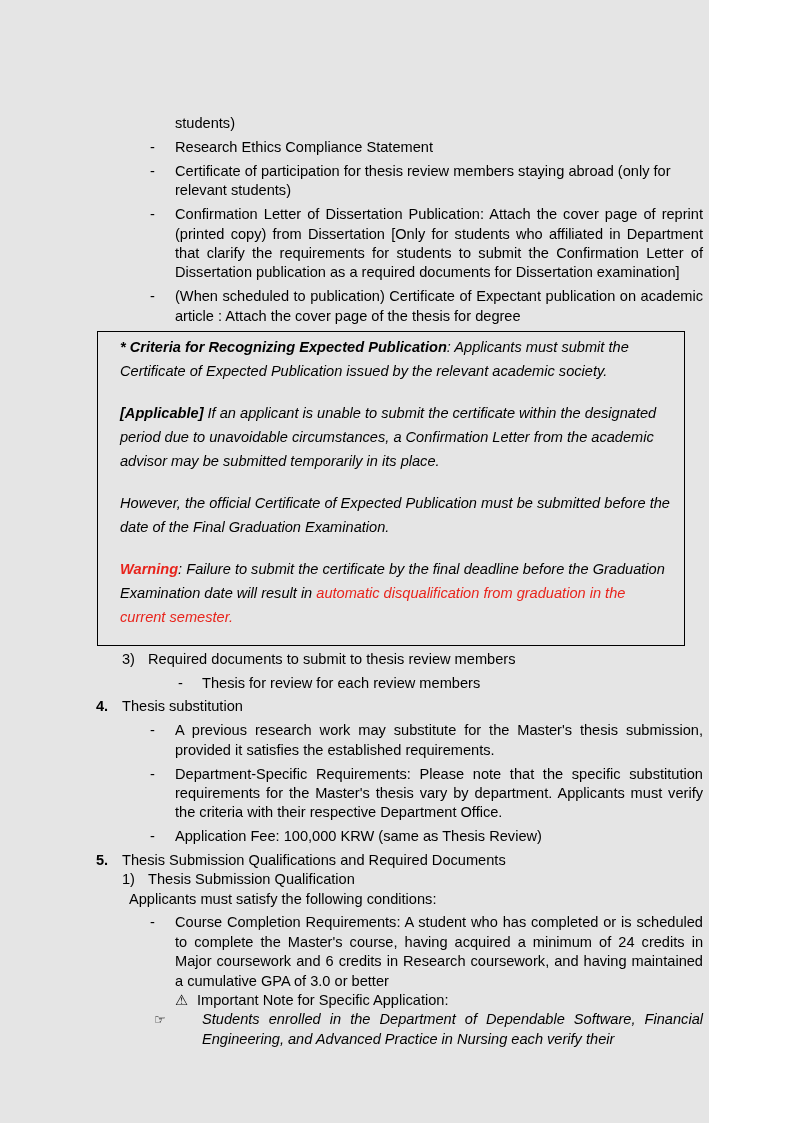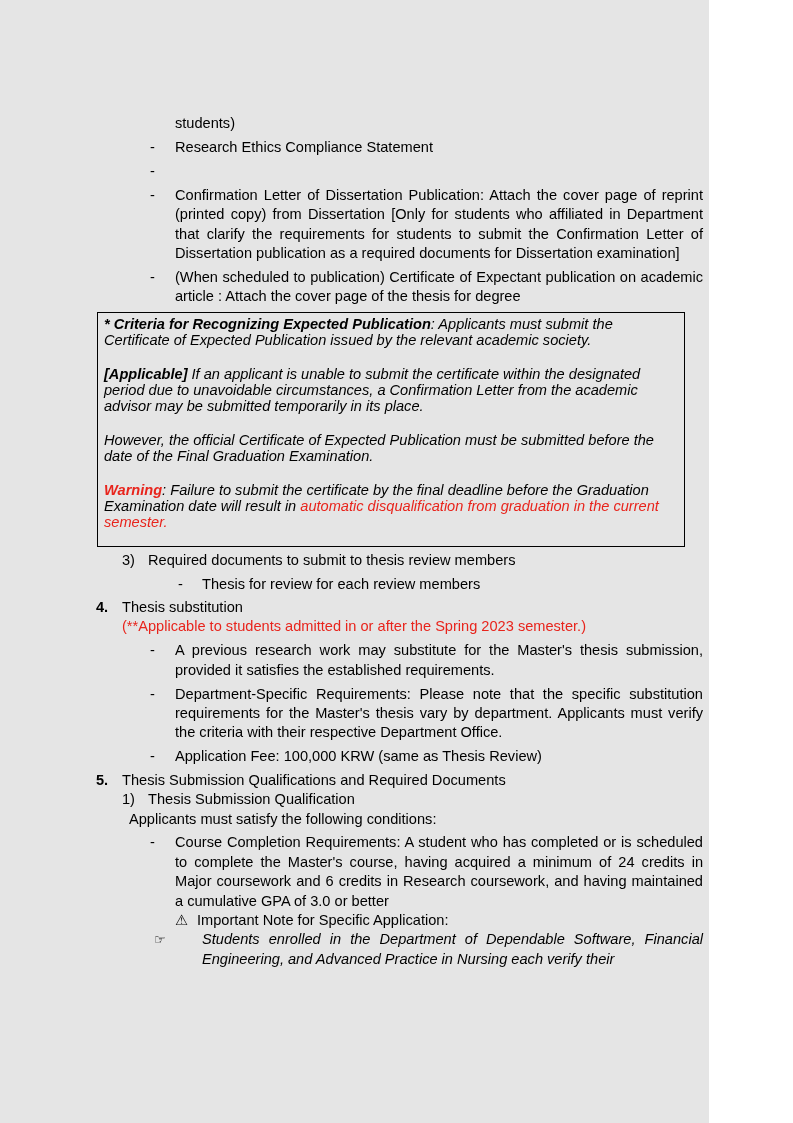--- a/index.html
+++ b/index.html
@@ -28,23 +28,23 @@
   .bullet.l2 .marker { width: 24px; }
   .just { text-align: justify; }
   .btext { flex: 1 1 auto; min-width: 0; }
 
   .callout-box {
     margin-left: 1px;
     margin-top: 5px;
     width: 588px;
     box-sizing: border-box;
     border: 1px solid #000000;
-    padding: 3px 12px 0 6px;
+    padding: 3px 12px 0 22px;
     font-style: italic;
-    line-height: 16px;
+    line-height: 24px;
   }
   .callout-box p { margin: 0 0 18px 0; }
   .callout-box p:last-child { margin-bottom: 16px; }
   .bi { font-weight: bold; }
   .red { color: #e8241c; }
 
   .numbered { display: flex; margin-top: 4px; }
   .numbered .num { width: 26px; flex-shrink: 0; }
   .numbered.bold-num .num { font-weight: bold; }
   .sub-numbered { display: flex; padding-left: 26px; margin-top: 4px; }
@@ -64,20 +64,21 @@
   <div class="content">
 
     <div class="cont-line">students)</div>
 
     <div class="bullet l1">
       <span class="marker">-</span>
       <span class="btext">Research Ethics Compliance Statement</span>
     </div>
     <div class="bullet l1">
       <span class="marker">-</span>
+      <span class="btext">Certificate of participation for thesis review members staying abroad (only for relevant students)</span>
     </div>
     <div class="bullet l1">
       <span class="marker">-</span>
       <span class="btext just">Confirmation Letter of Dissertation Publication: Attach the cover page of reprint (printed copy) from Dissertation [Only for students who affiliated in Department that clarify the requirements for students to submit the Confirmation Letter of Dissertation publication as a required documents for Dissertation examination]</span>
     </div>
     <div class="bullet l1">
       <span class="marker">-</span>
       <span class="btext just">(When scheduled to publication) Certificate of Expectant publication on academic article : Attach the cover page of the thesis for degree</span>
     </div>
 
@@ -100,21 +101,20 @@
     </div>
     <div class="bullet l2">
       <span class="marker">-</span>
       <span class="btext">Thesis for review for each review members</span>
     </div>
 
     <div class="numbered bold-num">
       <span class="num">4.</span>
       <span>Thesis substitution</span>
     </div>
-    <div class="red-note red">(**Applicable to students admitted in or after the Spring 2023 semester.)</div>
 
     <div class="bullet l1">
       <span class="marker">-</span>
       <span class="btext just">A previous research work may substitute for the Master's thesis submission, provided it satisfies the established requirements.</span>
     </div>
     <div class="bullet l1">
       <span class="marker">-</span>
       <span class="btext just">Department-Specific Requirements: Please note that the specific substitution requirements for the Master's thesis vary by department. Applicants must verify the criteria with their respective Department Office.</span>
     </div>
     <div class="bullet l1">

